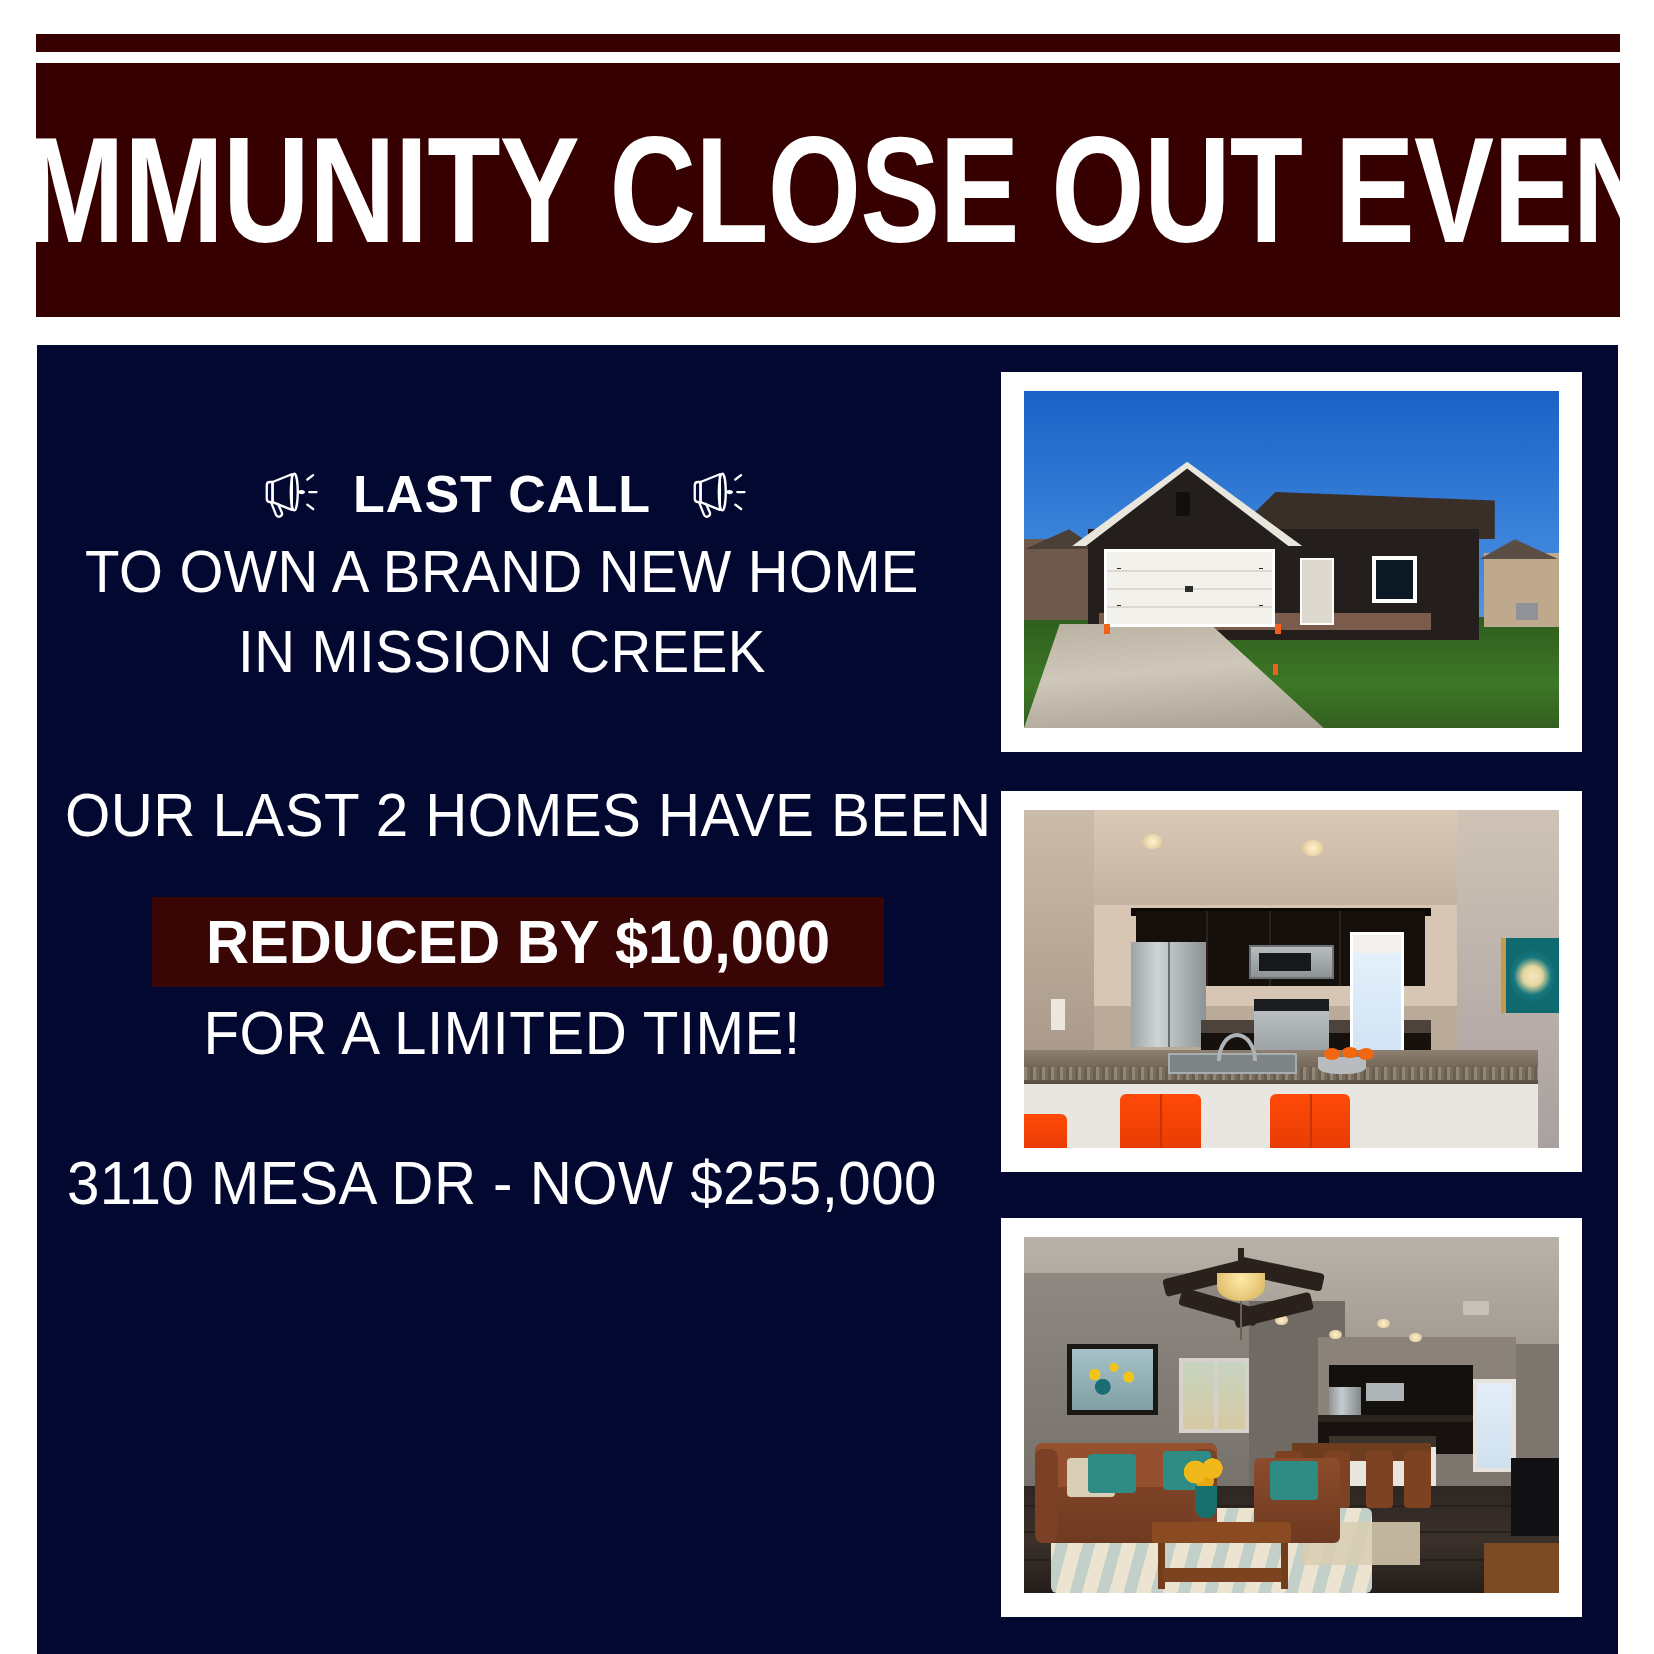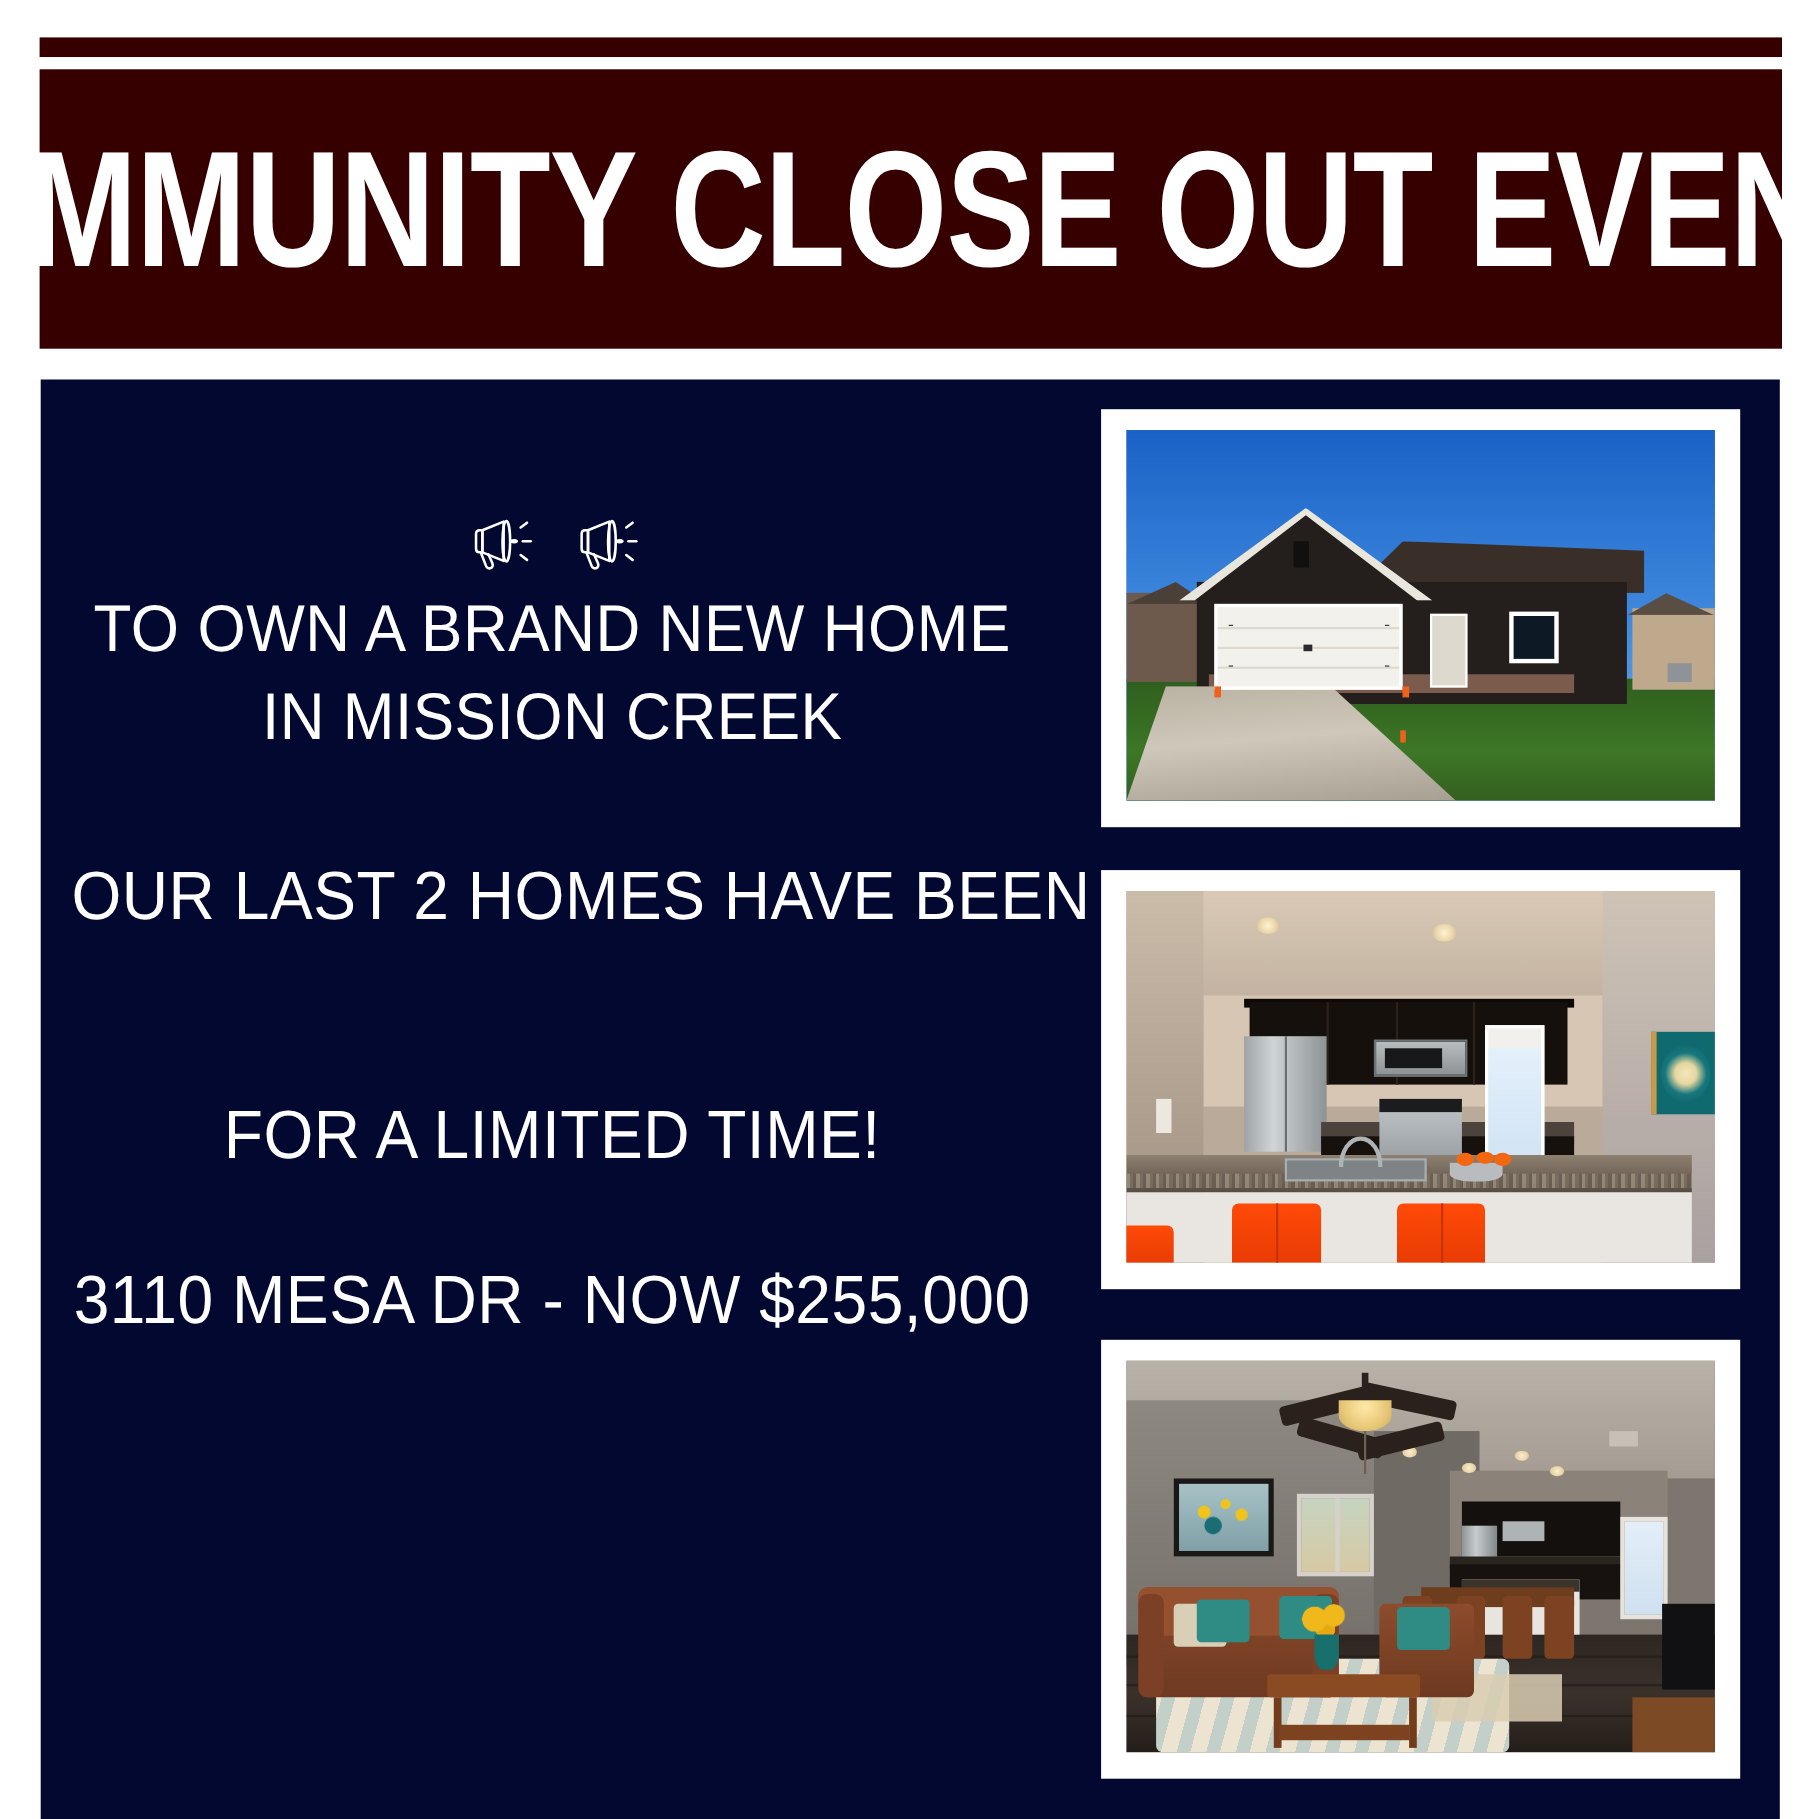--- a/index.html
+++ b/index.html
@@ -358,40 +358,44 @@
           <path d="M16 16.6 L36 8.5 L36 45.5 L16 37.4 Z"></path>
           <ellipse cx="38.5" cy="27" rx="3.6" ry="19"></ellipse>
           <path d="M42.5 27 C45.5 25.6 47.4 26 48.4 27 C47.4 28 45.5 28.4 42.5 27 Z"></path>
           <path d="M14.5 37.6 L19.5 50.4 C20.3 52.3 22.2 53 23.9 52.2 C25.6 51.4 26.2 49.4 25.4 47.6 L21.6 39.2"></path>
           <path d="M52 14 L58 9.5"></path>
           <path d="M54 27 L61.5 27"></path>
           <path d="M52 40 L58 44.5"></path>
         </g>
       </svg>
 
+      <div id="last-call-label">LAST CALL</div>
 
       <svg class="megaphone-icon" viewBox="0 0 64 58">
         <g fill="none" stroke="#ffffff" stroke-width="2.4" stroke-linecap="round" stroke-linejoin="round">
           <path d="M10 20 L10 34 C10 36 11.4 37.4 13.4 37.4 L16 37.4 L16 16.6 L13.4 16.6 C11.4 16.6 10 18 10 20 Z"></path>
           <path d="M16 16.6 L36 8.5 L36 45.5 L16 37.4 Z"></path>
           <ellipse cx="38.5" cy="27" rx="3.6" ry="19"></ellipse>
           <path d="M42.5 27 C45.5 25.6 47.4 26 48.4 27 C47.4 28 45.5 28.4 42.5 27 Z"></path>
           <path d="M14.5 37.6 L19.5 50.4 C20.3 52.3 22.2 53 23.9 52.2 C25.6 51.4 26.2 49.4 25.4 47.6 L21.6 39.2"></path>
           <path d="M52 14 L58 9.5"></path>
           <path d="M54 27 L61.5 27"></path>
           <path d="M52 40 L58 44.5"></path>
         </g>
       </svg>
     </div>
 
     <div id="hero-line-1" class="copy-line">TO OWN A BRAND NEW HOME</div>
     <div id="hero-line-2" class="copy-line">IN MISSION CREEK</div>
 
     <div id="reduction-line-1" class="copy-line">OUR LAST 2 HOMES HAVE BEEN</div>
 
+    <div id="reduction-highlight">
+      <div id="reduction-highlight-text">REDUCED BY $10,000</div>
+    </div>
 
     <div id="reduction-line-3" class="copy-line">FOR A LIMITED TIME!</div>
 
     <div id="address-line" class="copy-line">3110 MESA DR - NOW $255,000</div>
   </div>
 
   <div id="photo-frame-exterior" class="photo-frame">
     <div class="photo-inner ph-exterior">
       <div class="ex-sky"></div>
       <div class="ex-ground"></div>

